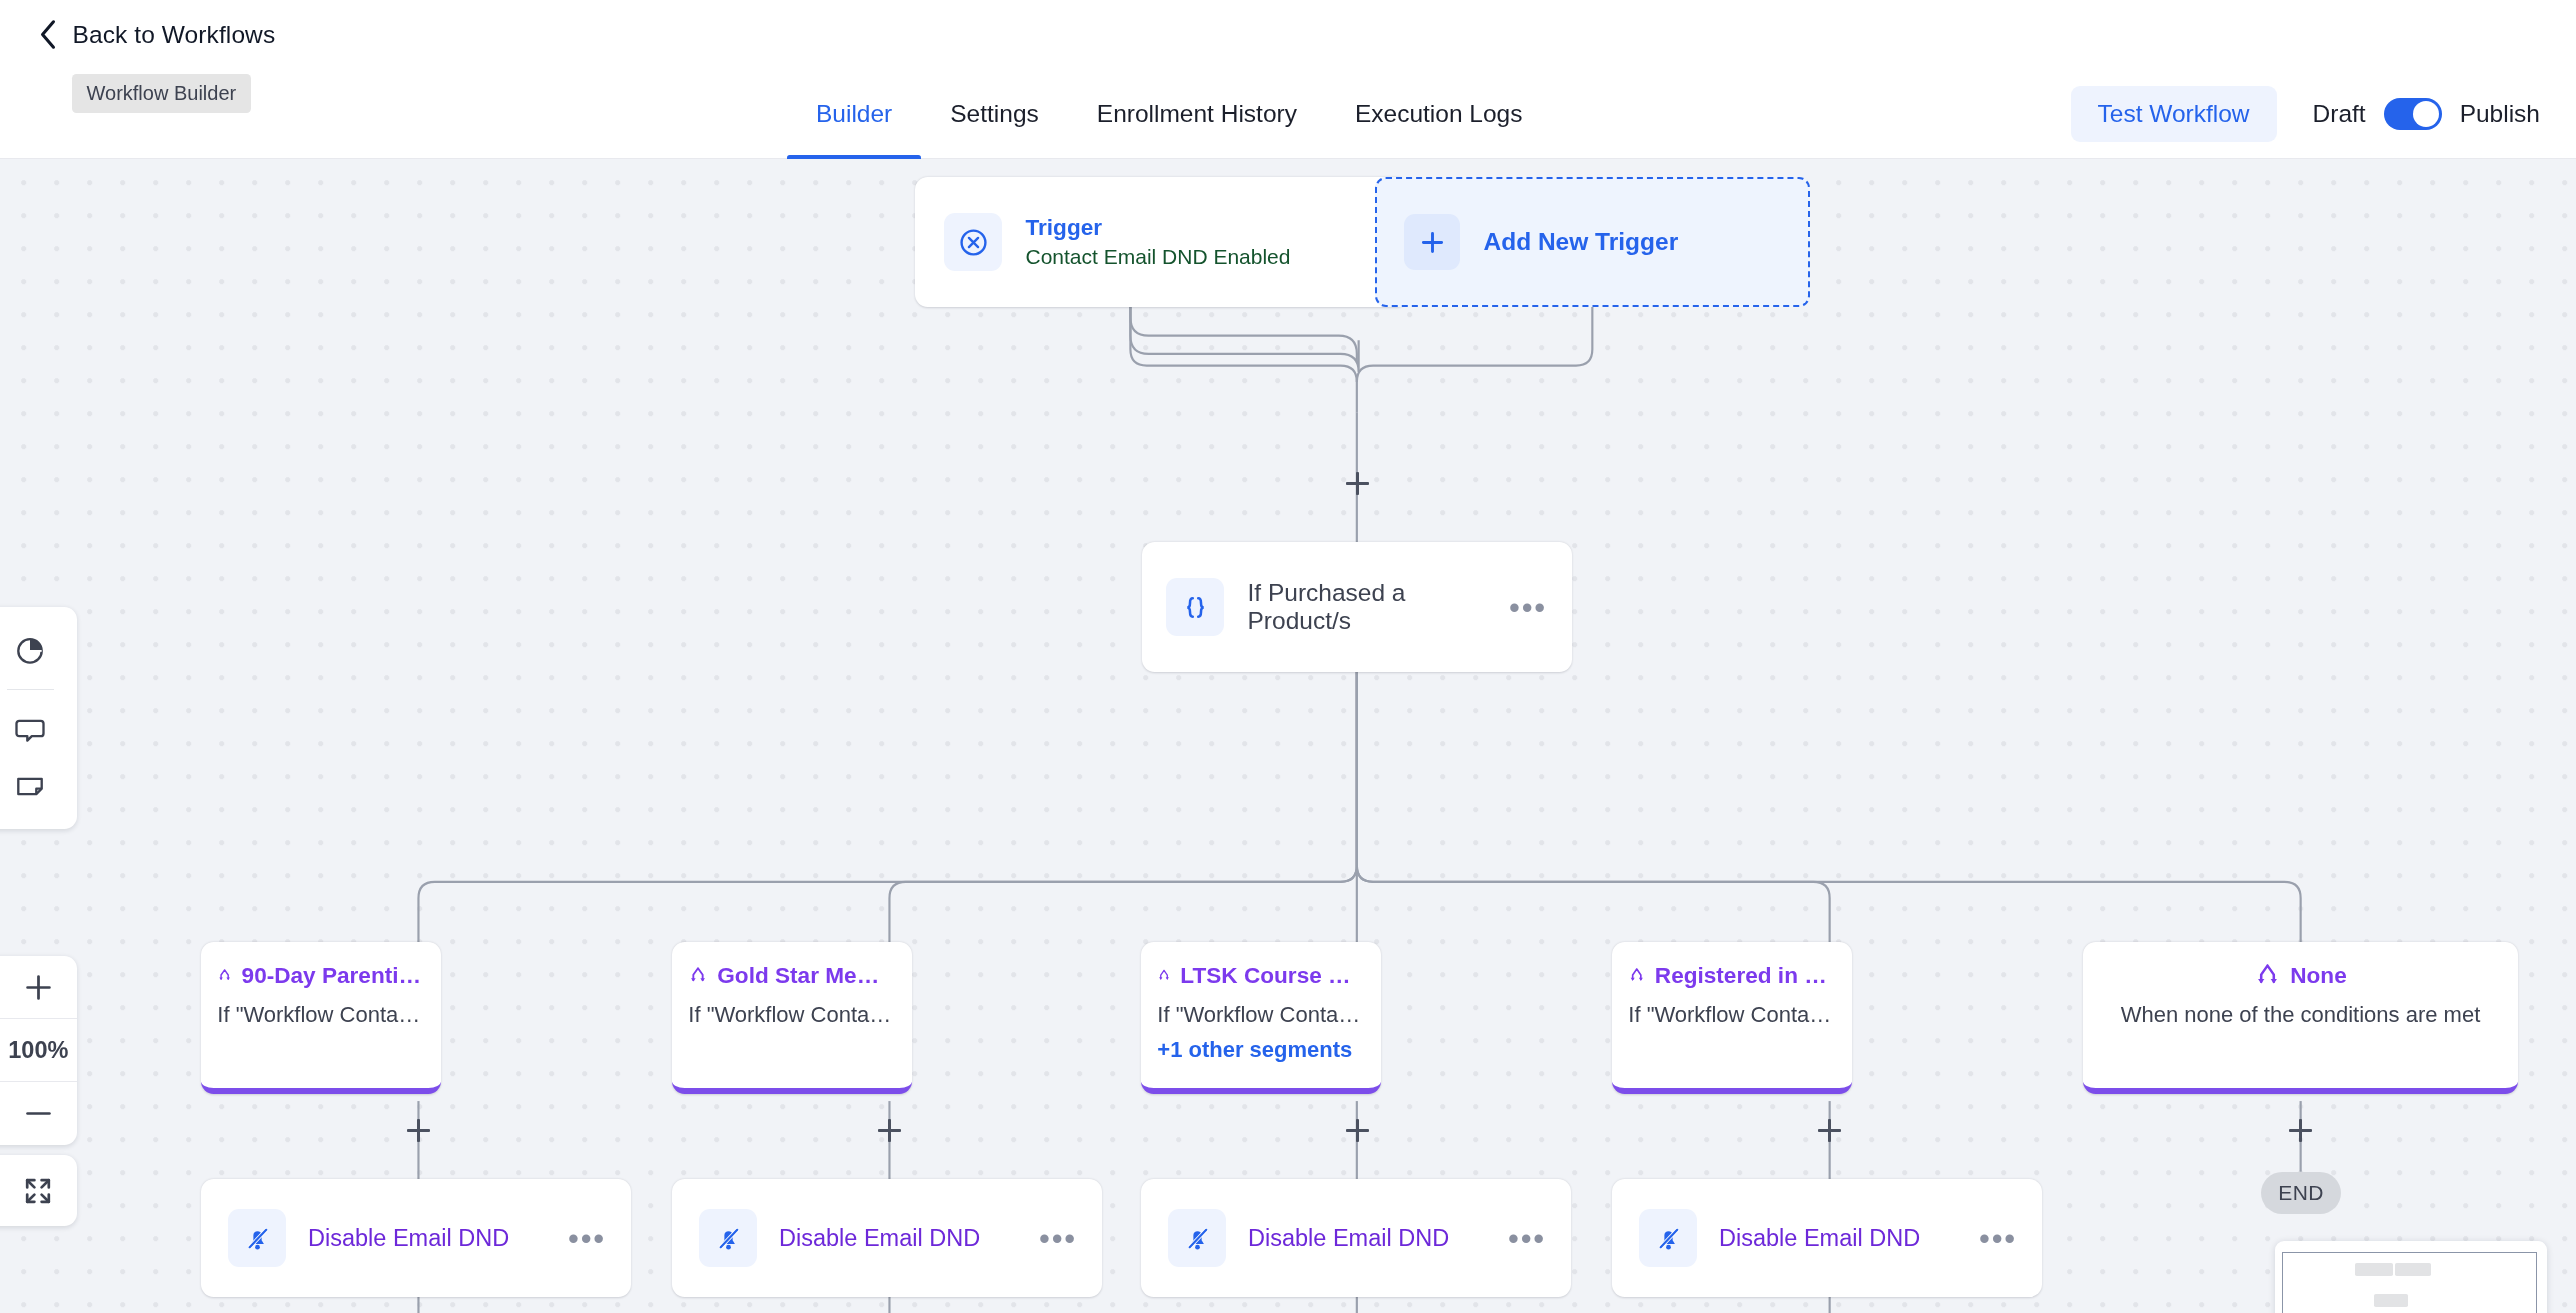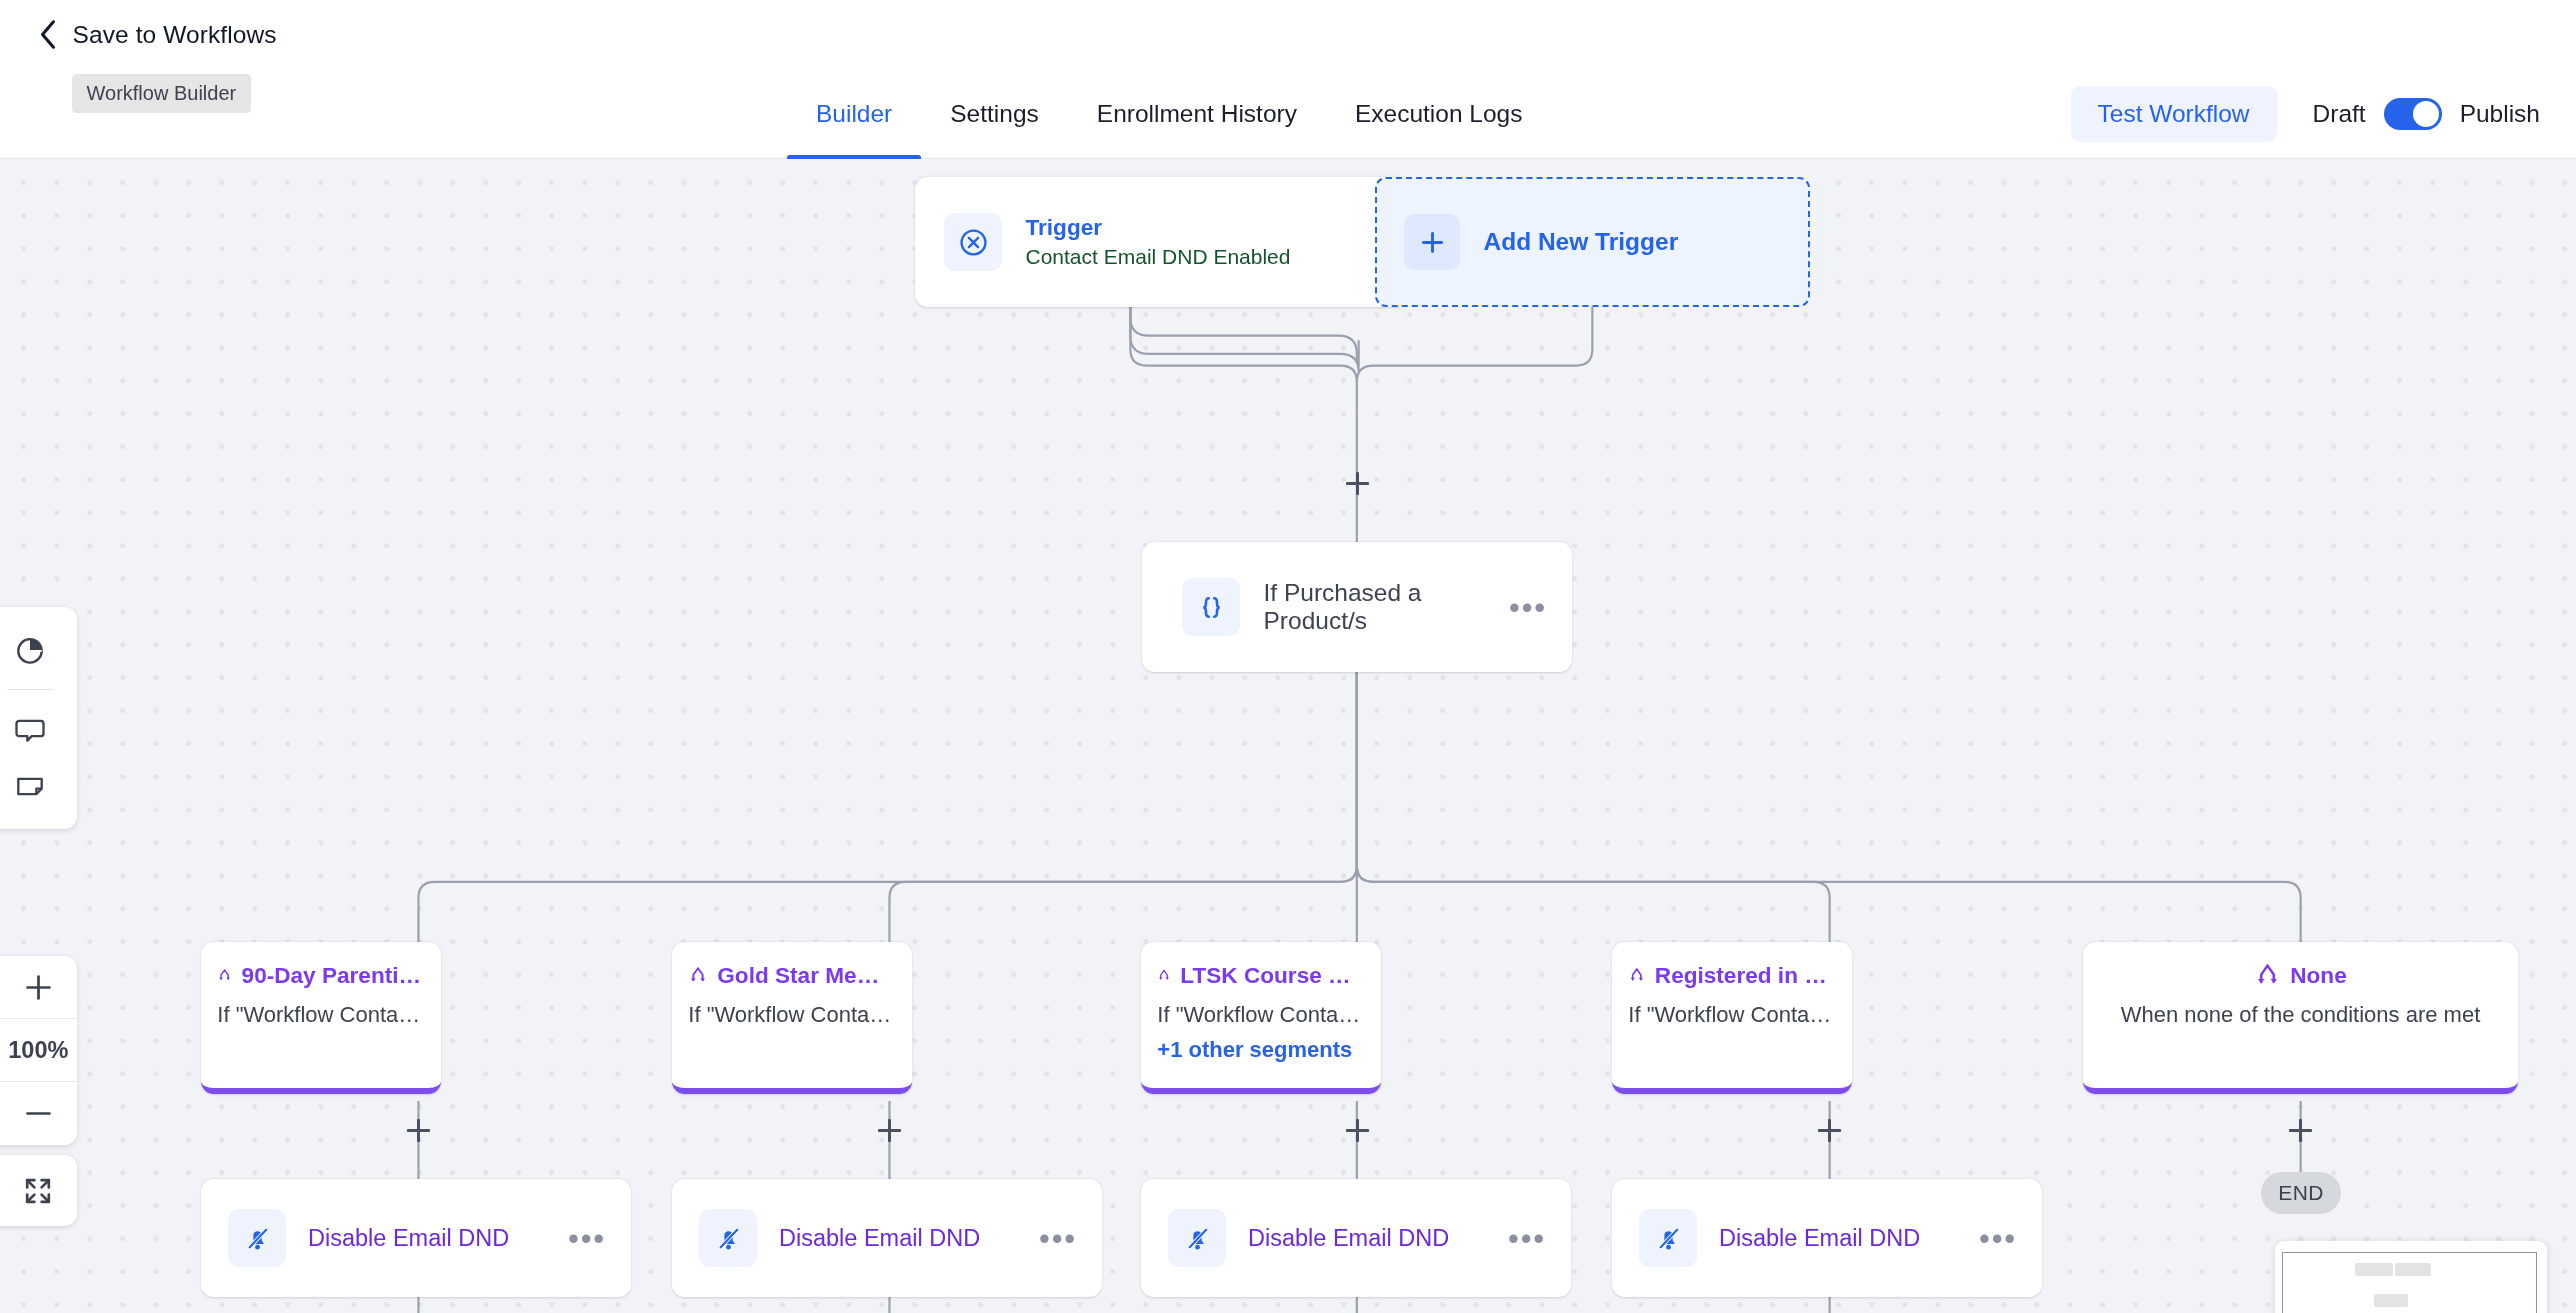--- a/index.html
+++ b/index.html
@@ -148,21 +148,21 @@
     position: absolute; left: 1375px; top: 18px; width: 435px; height: 130px;
     background: #eef4fe; border: 2.7px dashed #2563eb; border-radius: 11px;
     display: flex; align-items: center; padding-left: 27px; gap: 23.5px; cursor: pointer;
   }
   .add-trigger .plusbox { width: 56px; height: 56px; border-radius: 11px; background: #dfe9fd; display:flex; align-items:center; justify-content:center; }
   .add-trigger-text { font-size: 24.5px; color: #2563eb; font-weight: 700; }
 
   
   .cond-node {
     left: 1142px; top: 383px; width: 430px; height: 130px;
-    display: flex; align-items: center; padding: 0 25px 0 40px; gap: 23.5px;
+    display: flex; align-items: center; padding: 0 25px 0 24px; gap: 23.5px;
   }
   .cond-title { font-size: 24.5px; color: #3d4250; flex: 1; }
   .dots { font-size: 31px; color: #8a90a0; letter-spacing: 1.8px; line-height: 9px; cursor: pointer; user-select: none; }
 
   
   .branch {
     position: absolute; top: 783px; width: 240px; height: 152px;
     background: #fff; border-radius: 12.7px;
     box-shadow: 0 0.9px 2.7px rgba(16,24,40,.10), 0 0.9px 1.8px rgba(16,24,40,.06);
     border-bottom: 6.3px solid #7c4dea;
@@ -256,21 +256,21 @@
   .mm-b { position: absolute; background: #e2e3e5; border-radius: 1.8px; }
 </style>
 </head>
 <body>
 
 <div class="topbar">
   <div class="back-link">
     <svg class="back-chevron" viewBox="0 0 22 34">
       <polyline points="17,3 5,17 17,31" fill="none" stroke="#111827" stroke-width="3.4" stroke-linecap="round" stroke-linejoin="round"></polyline>
     </svg>
-    <span class="back-text">Save to Workflows</span>
+    <span class="back-text">Back to Workflows</span>
   </div>
 </div>
 
 <div class="title-wrap">
   <span class="wf-title">Email DND</span>
   <svg class="edit-pencil" viewBox="0 0 24 24">
     <path d="M4 20l1-4.5L16 4.5a1.8 1.8 0 012.6 0l1 1a1.8 1.8 0 010 2.6L8.5 19 4 20z" fill="none" stroke="#111827" stroke-width="1.6" stroke-linejoin="round"></path>
   </svg>
 </div>
 

